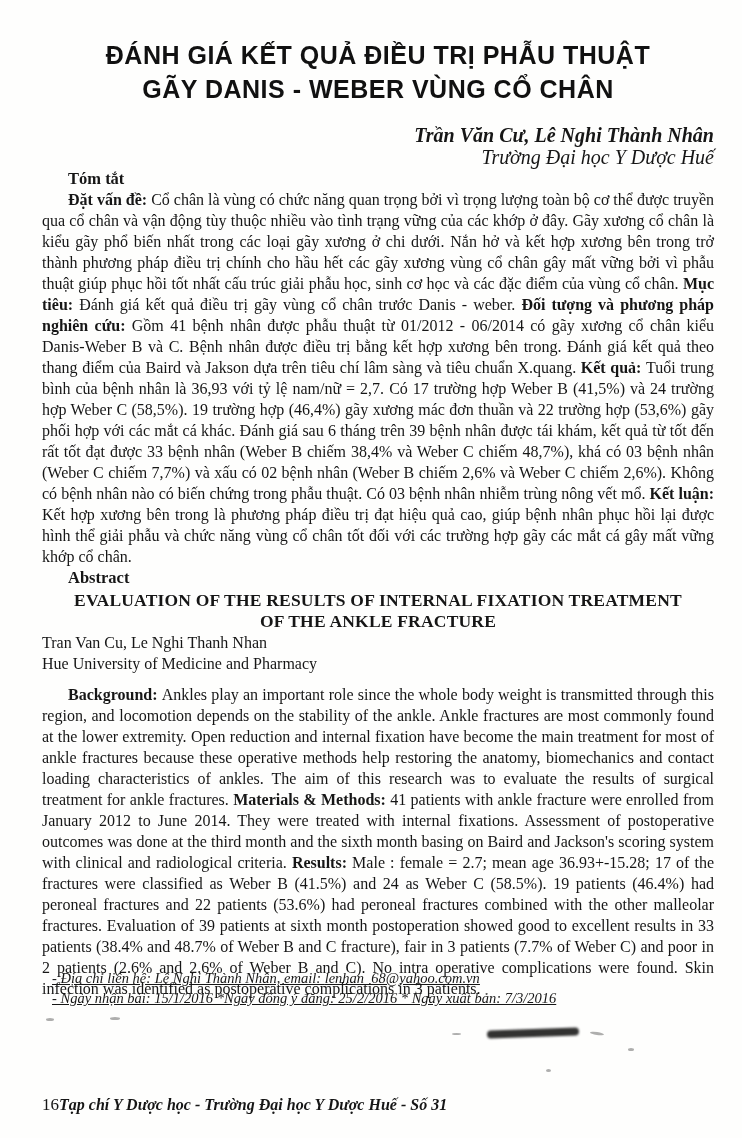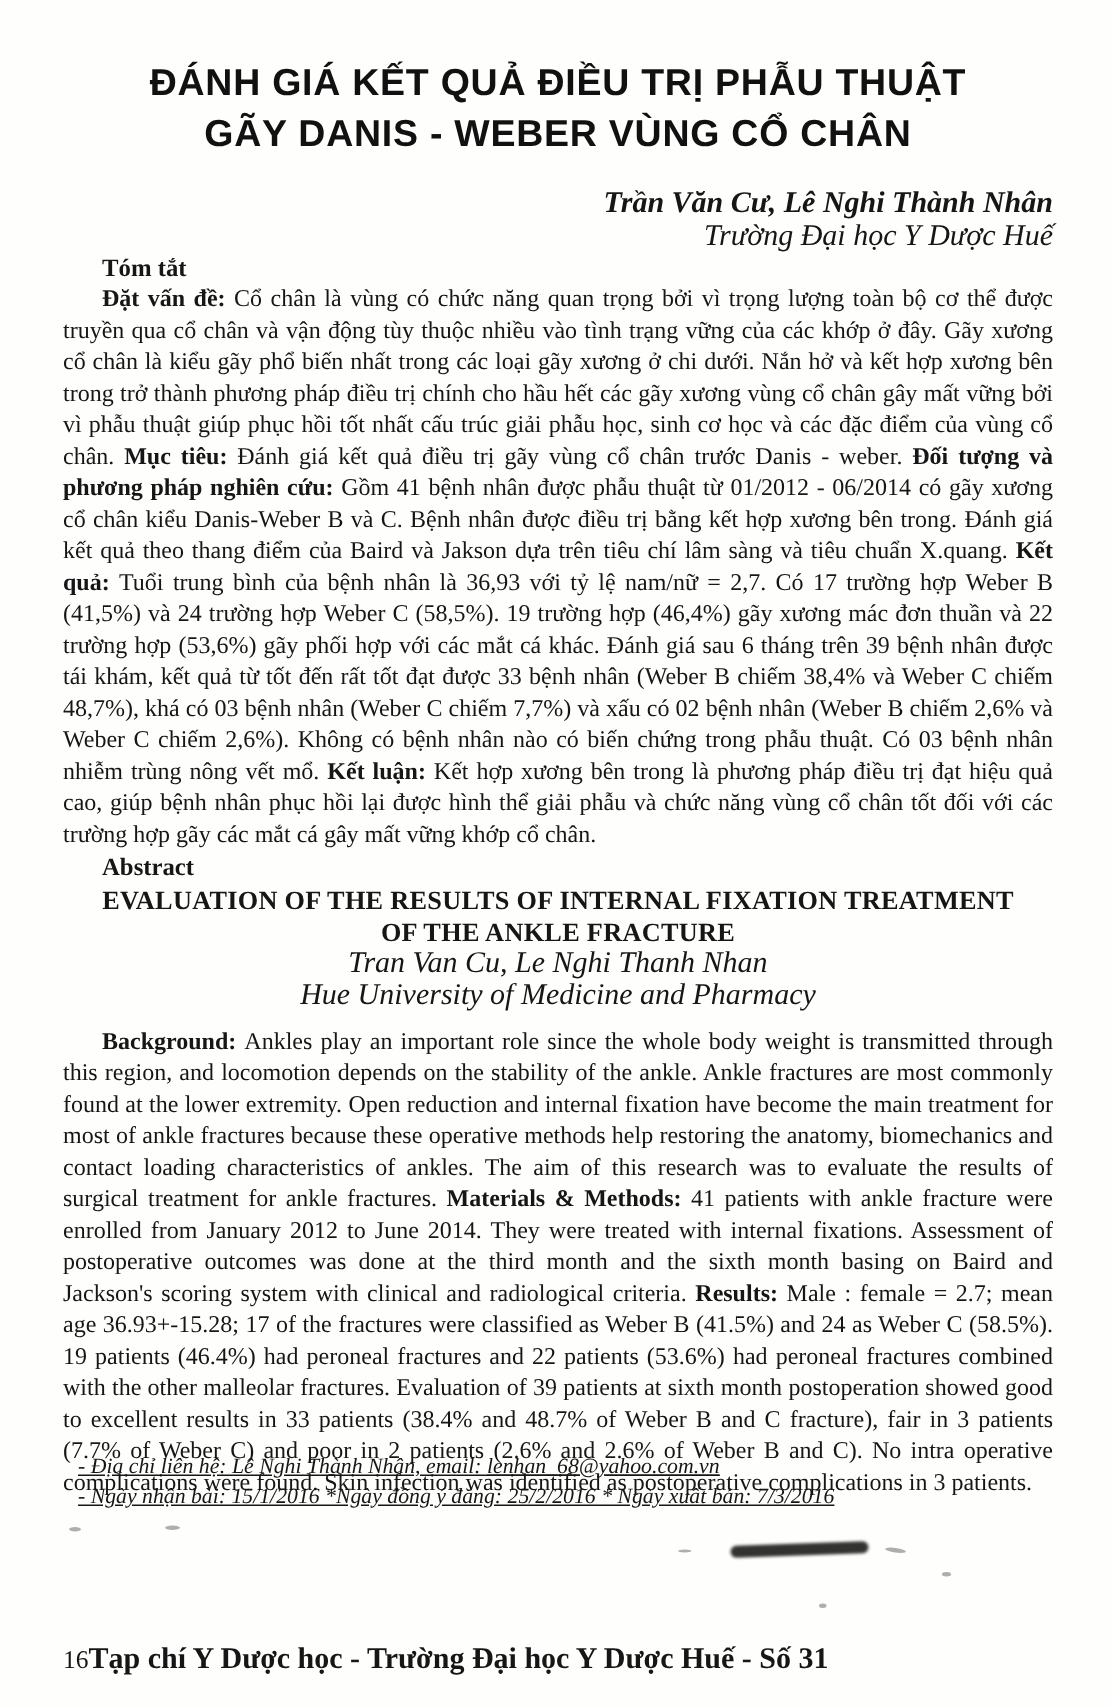--- a/index.html
+++ b/index.html
@@ -6,21 +6,21 @@
   body {
     width: 742px; height: 1138px;
     position: relative;
     font-family: "Liberation Serif", serif;
     color: #161616;
     overflow: hidden;
     background: #fefefd;
   }
   .page {
     position: absolute; inset: 0;
-    padding: 38px 40px 0 42px;
+    padding: 38px 28px 0 42px;
     box-sizing: border-box;
   }
   
   .title {
     font-family: "Liberation Sans", sans-serif;
     font-weight: bold;
     font-size: 25px;
     line-height: 34px;
     text-align: center;
     letter-spacing: 0.5px;
@@ -62,23 +62,22 @@
   
   .en-title {
     margin-top: 2px;
     text-align: center;
     font-weight: bold;
     font-size: 17.5px;
     line-height: 21px;
     letter-spacing: 0.2px;
   }
   .authors-en {
-    text-align: center;
-    font-style: italic;
-    font-size: 20px;
+    text-align: left;
+    font-size: 16px;
     line-height: 21px;
     margin-bottom: 10px;
   }
   
   .footnotes {
     position: absolute;
     left: 52px; top: 968px;
     width: 640px;
     font-style: italic;
     font-size: 14.5px;
@@ -88,21 +87,21 @@
   .footnotes .u { text-decoration: underline; }
   
   .footer {
     position: absolute;
     left: 42px; right: 32px; top: 1095px;
     display: flex;
     justify-content: flex-start;
     align-items: baseline;
   }
   .footer .pagenum { font-size: 17px; }
-  .footer .journal { font-size: 20px; font-weight: bold; }
+  .footer .journal { font-size: 16px; font-weight: bold; font-style: italic; }
   
   .artifact { position: absolute; pointer-events: none; }
   .smudge {
     left: 487px; top: 1029px; width: 92px; height: 8px;
     background: #1c1c1c;
     border-radius: 4px;
     transform: rotate(-2deg);
     filter: blur(1px);
     opacity: 0.9;
   }

